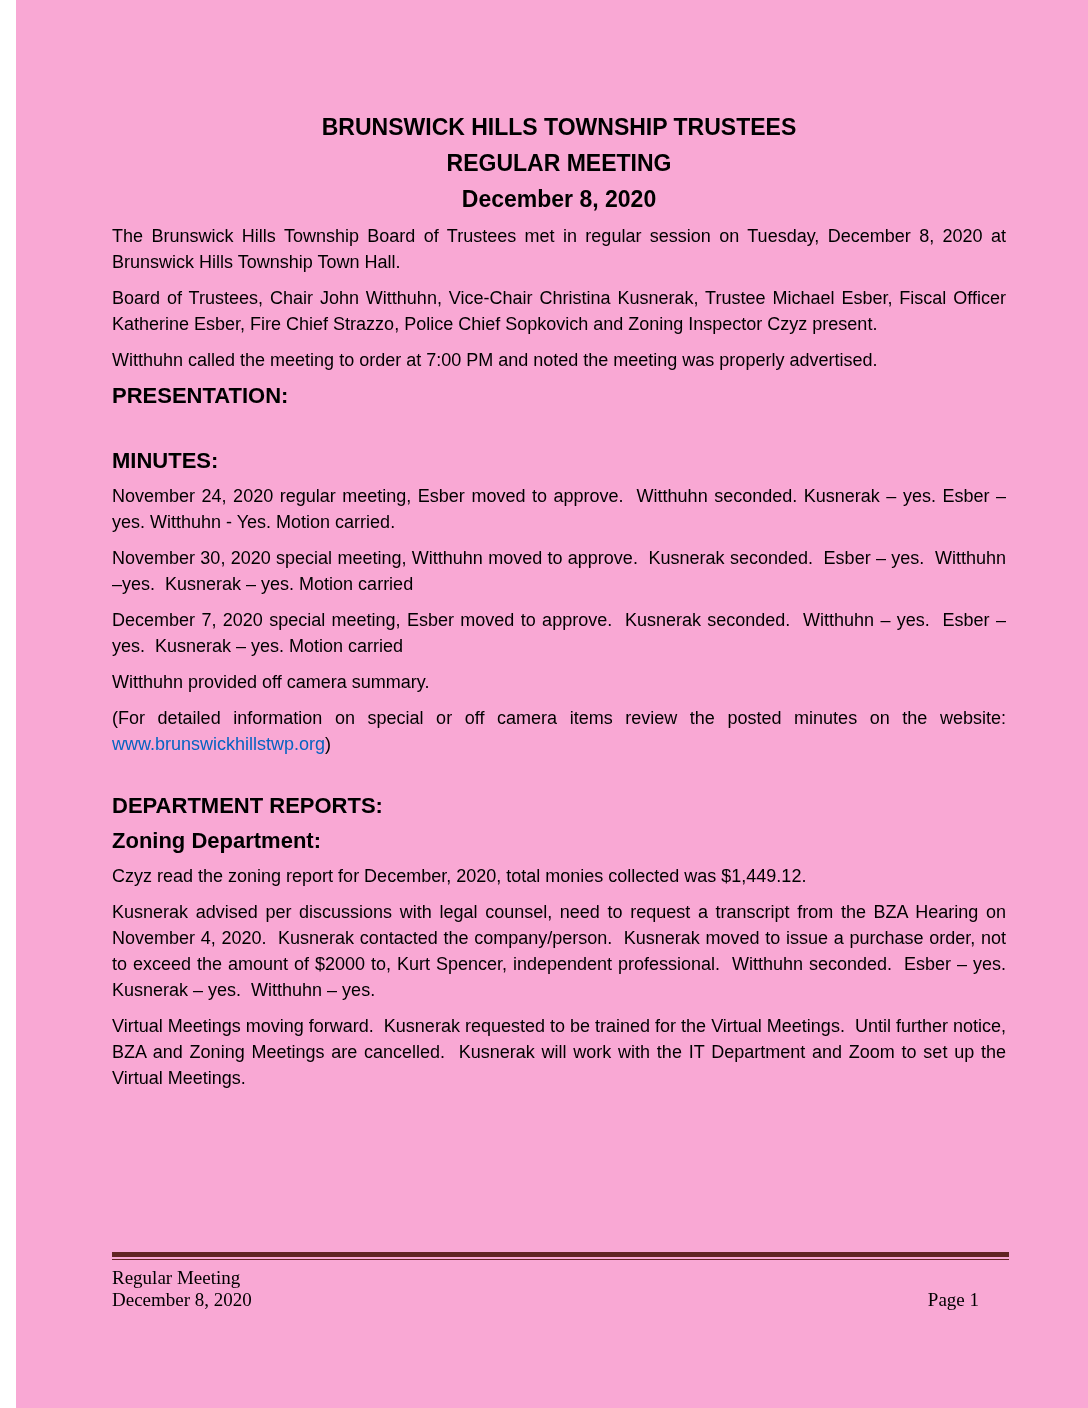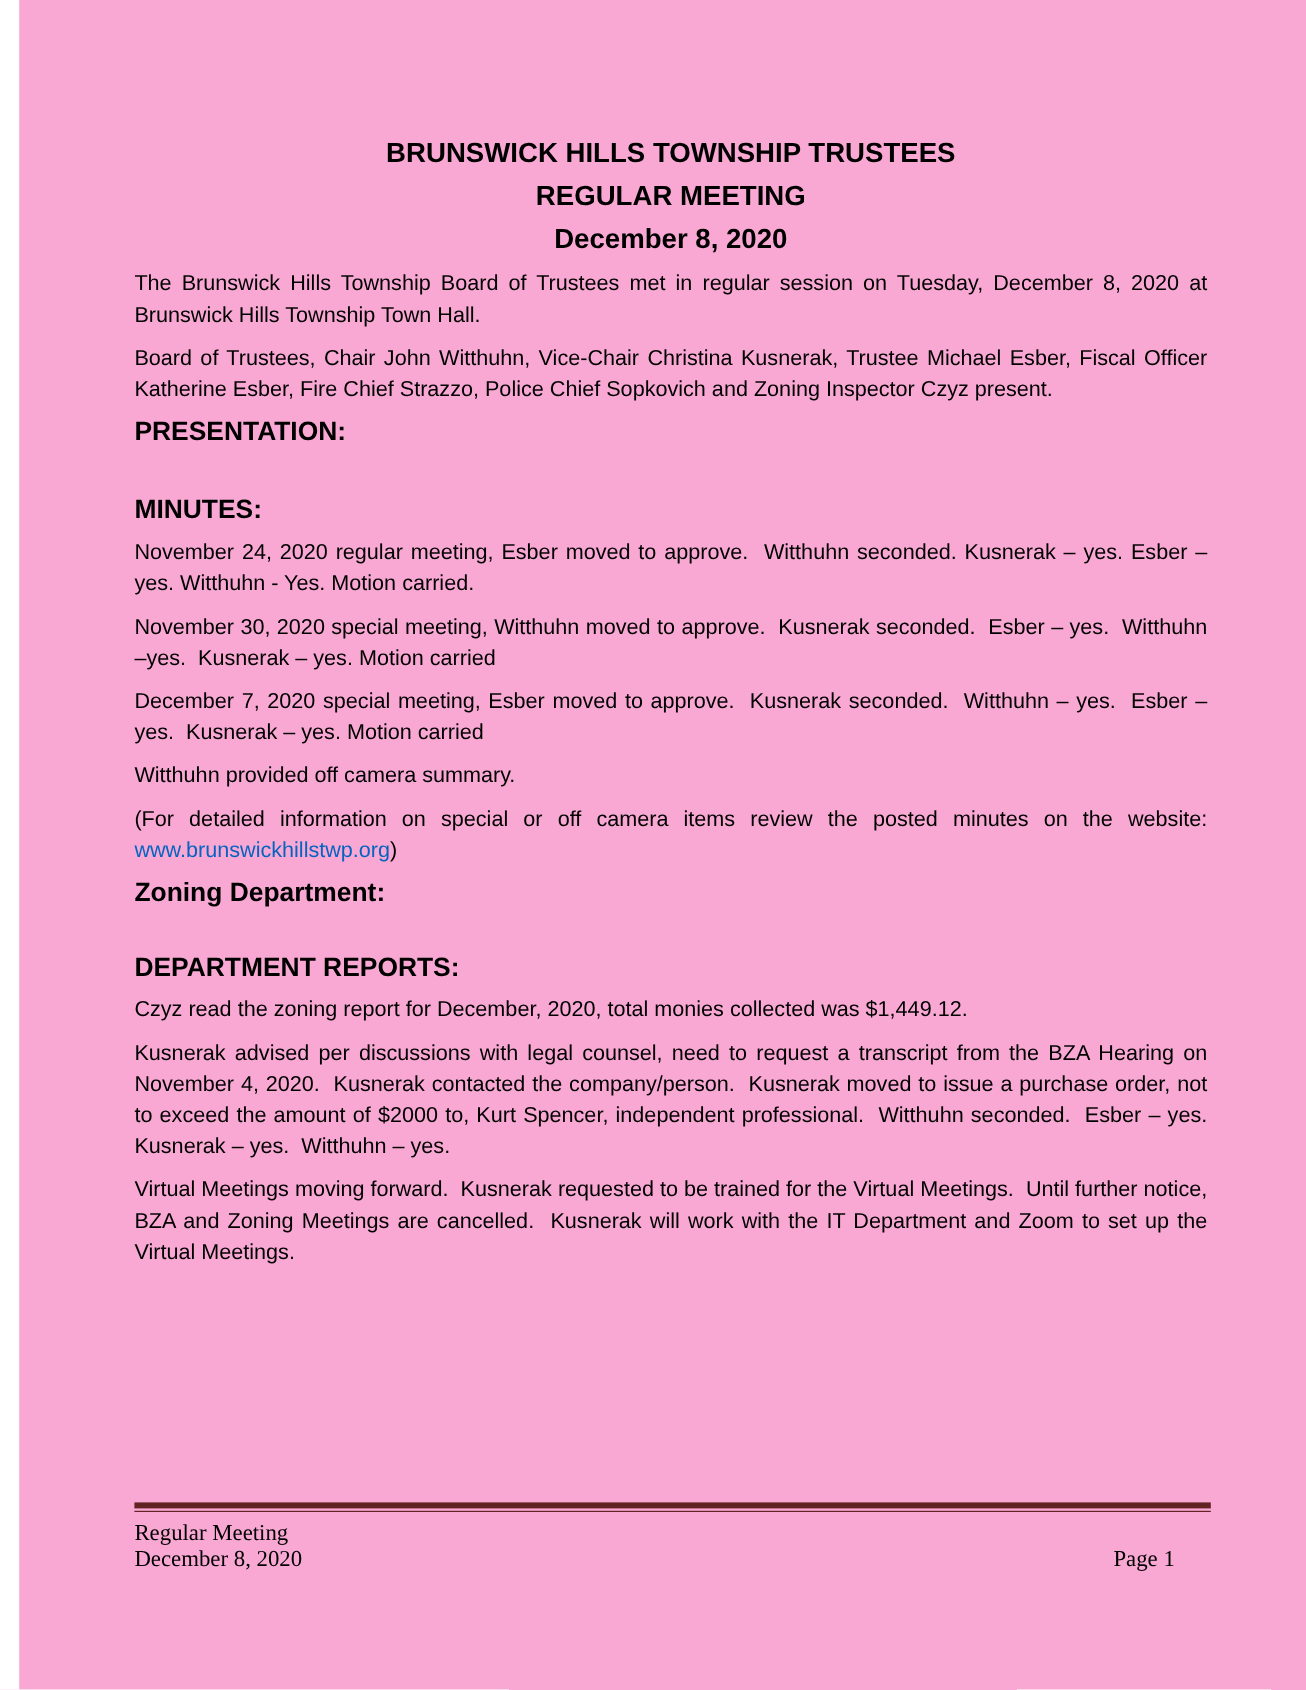--- a/index.html
+++ b/index.html
@@ -87,32 +87,33 @@
   <div class="content">
 
     <div class="title-block">
       <div>BRUNSWICK HILLS TOWNSHIP TRUSTEES</div>
       <div>REGULAR MEETING</div>
       <div>December 8, 2020</div>
     </div>
 
     <p>The Brunswick Hills Township Board of Trustees met in regular session on Tuesday, December 8, 2020 at Brunswick Hills Township Town Hall.</p>
     <p>Board of Trustees, Chair John Witthuhn, Vice-Chair Christina Kusnerak, Trustee Michael Esber, Fiscal Officer Katherine Esber, Fire Chief Strazzo, Police Chief Sopkovich and Zoning Inspector Czyz present.</p>
+    <p>Witthuhn called the meeting to order at 7:00 PM and noted the meeting was properly advertised.</p>
 
     <h2 class="section-heading">PRESENTATION:</h2>
 
     <h2 class="section-heading gap-minutes">MINUTES:</h2>
     <p>November 24, 2020 regular meeting, Esber moved to approve.  Witthuhn seconded. Kusnerak – yes. Esber – yes. Witthuhn - Yes. Motion carried.</p>
     <p>November 30, 2020 special meeting, Witthuhn moved to approve.  Kusnerak seconded.  Esber – yes.  Witthuhn –yes.  Kusnerak – yes. Motion carried</p>
     <p>December 7, 2020 special meeting, Esber moved to approve.  Kusnerak seconded.  Witthuhn – yes.  Esber – yes.  Kusnerak – yes. Motion carried</p>
     <p>Witthuhn provided off camera summary.</p>
     <p class="note"><span>(For detailed information on special or off camera items review the posted minutes on the website: </span><a class="link" href="#">www.brunswickhillstwp.org</a><span>)</span></p>
 
+    <h2 class="section-heading gap-reports">DEPARTMENT REPORTS:</h2>
     <h2 class="section-heading">Zoning Department:</h2>
-    <h2 class="section-heading gap-reports">DEPARTMENT REPORTS:</h2>
     <p>Czyz read the zoning report for December, 2020, total monies collected was $1,449.12.</p>
     <p>Kusnerak advised per discussions with legal counsel, need to request a transcript from the BZA Hearing on November 4, 2020.  Kusnerak contacted the company/person.  Kusnerak moved to issue a purchase order, not to exceed the amount of $2000 to, Kurt Spencer, independent professional.  Witthuhn seconded.  Esber – yes.  Kusnerak – yes.  Witthuhn – yes.</p>
     <p>Virtual Meetings moving forward.  Kusnerak requested to be trained for the Virtual Meetings.  Until further notice, BZA and Zoning Meetings are cancelled.  Kusnerak will work with the IT Department and Zoom to set up the Virtual Meetings.</p>
 
   </div>
 
   <div class="footer">
     <div class="rule-thick"></div>
     <div class="rule-thin"></div>
     <div class="footer-row">

